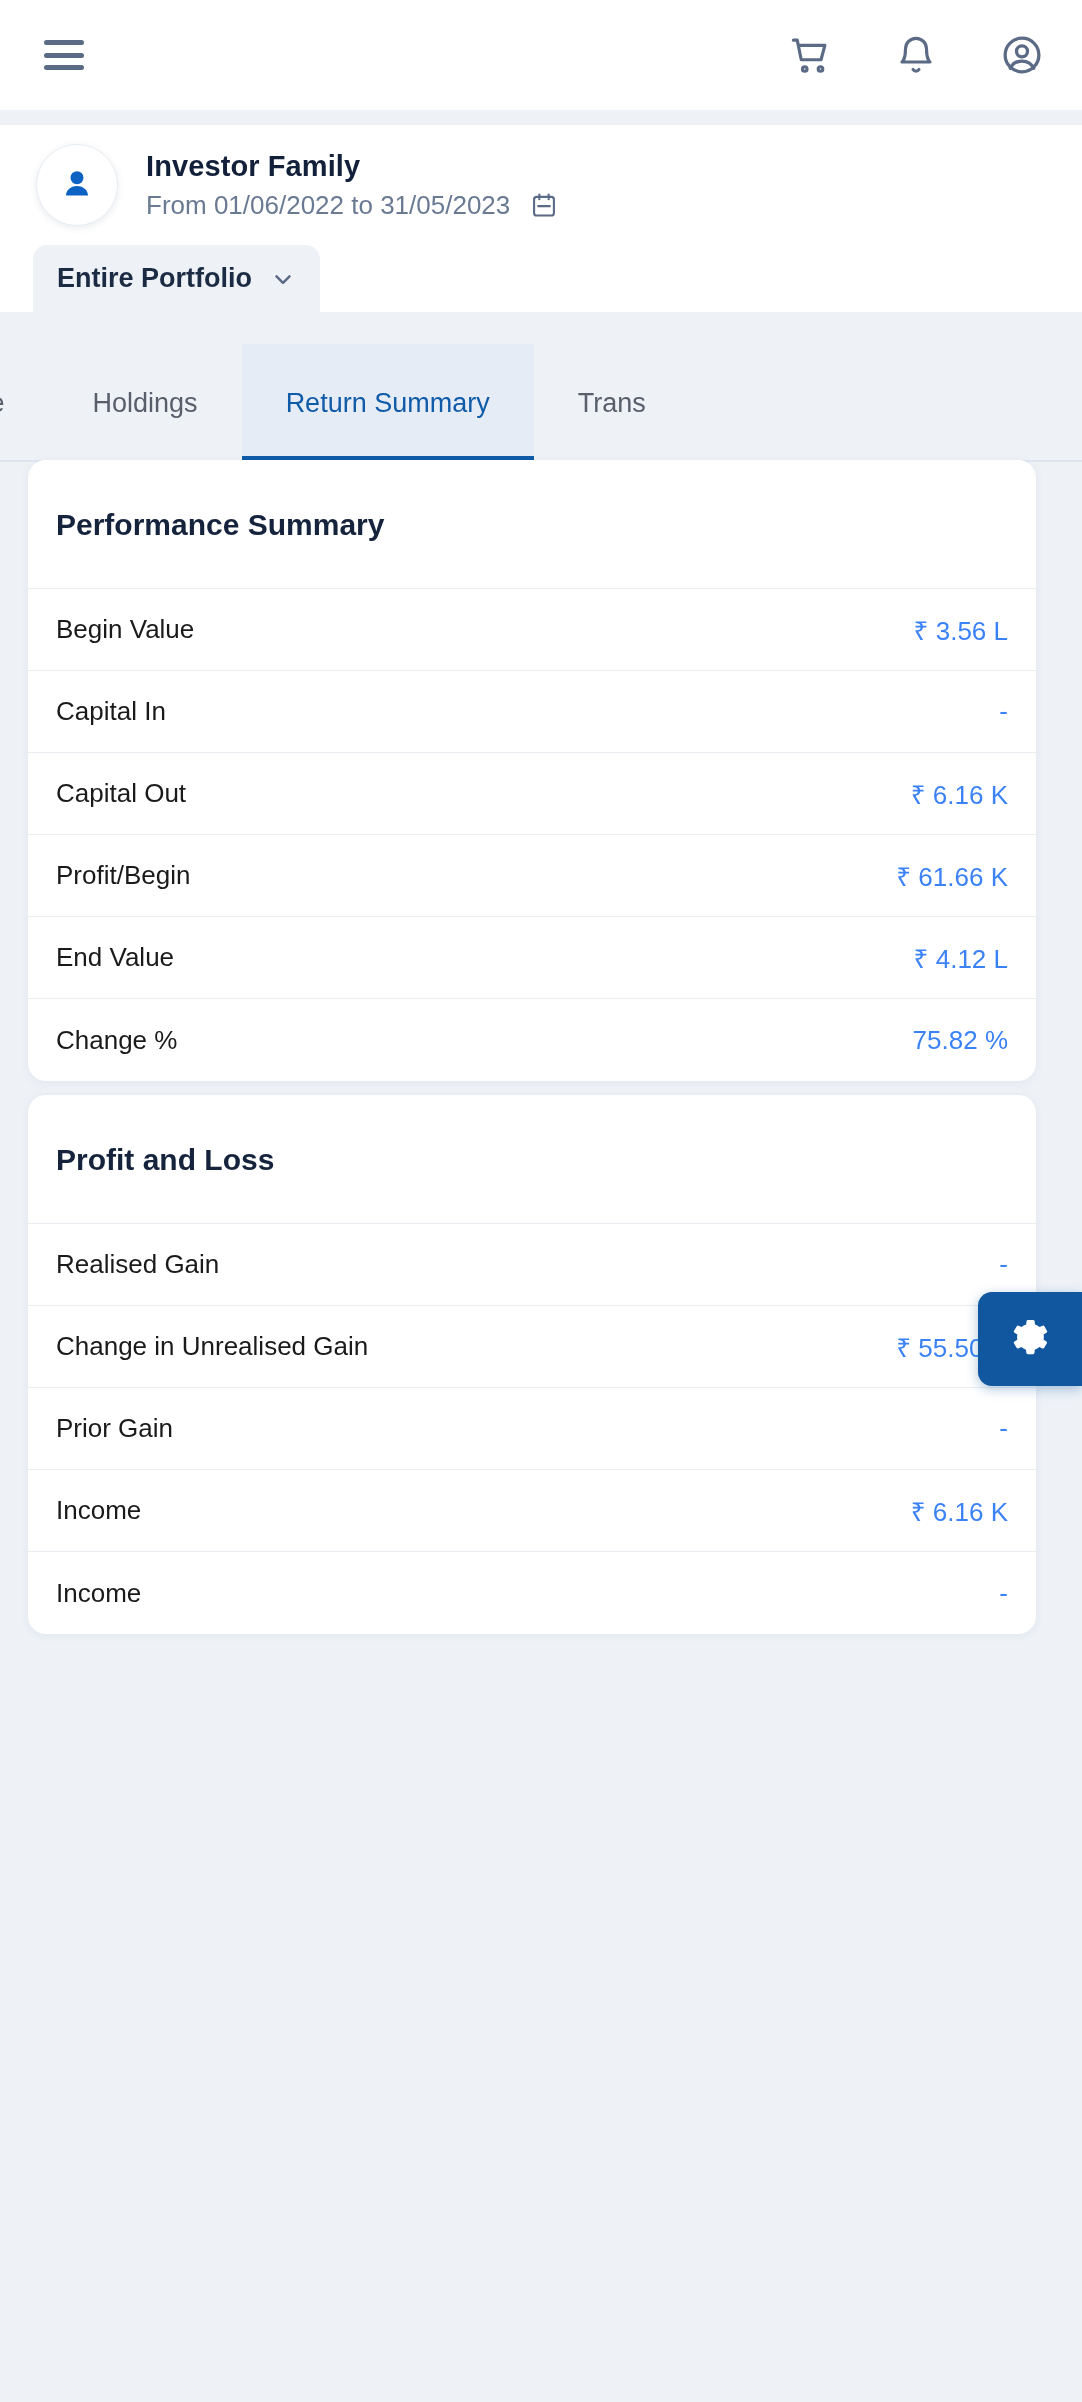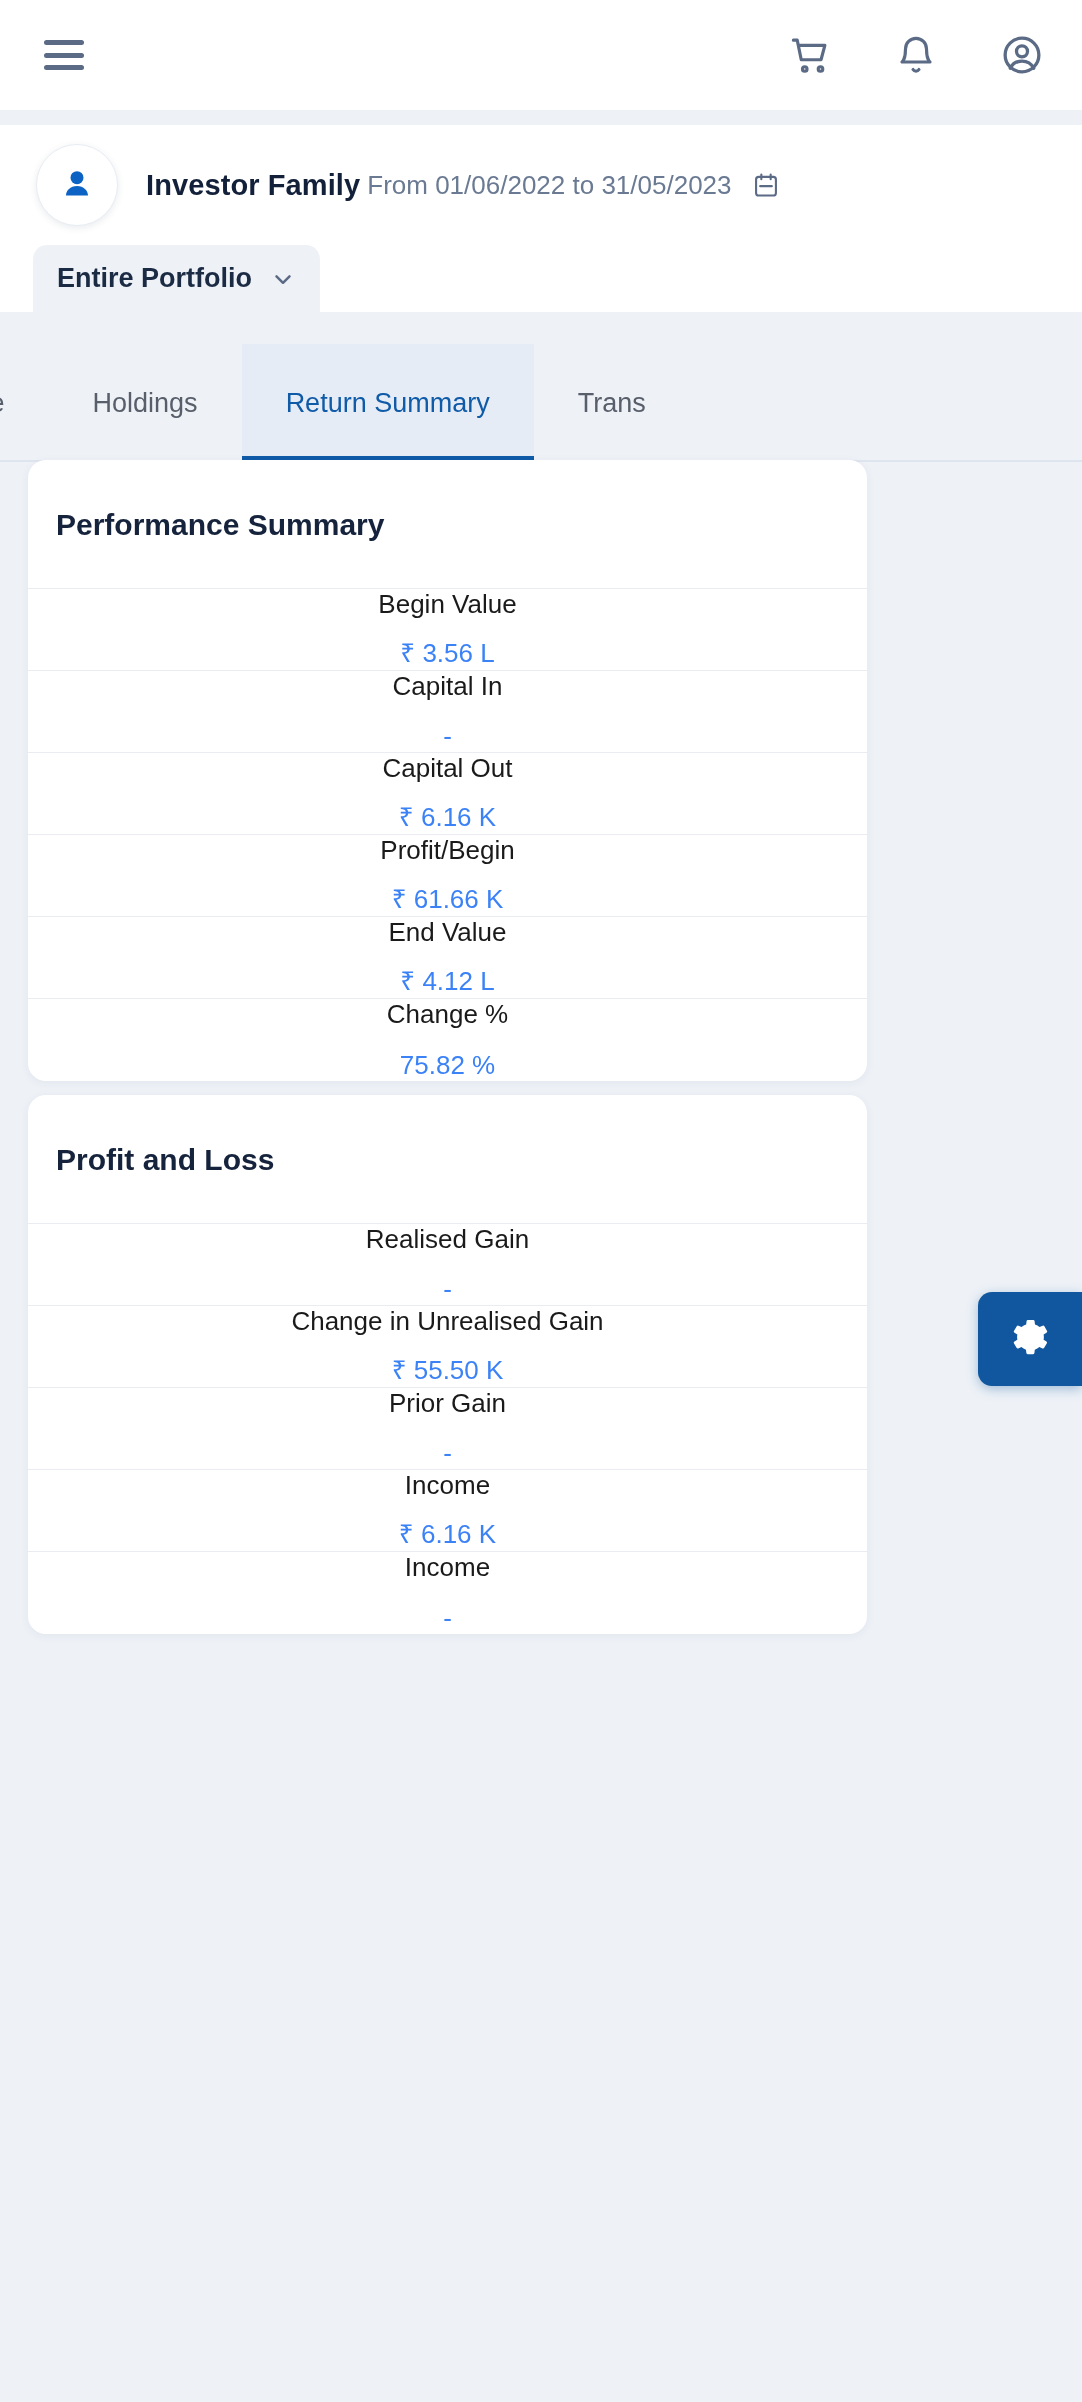--- a/index.html
+++ b/index.html
@@ -30,21 +30,21 @@
     position:absolute; top:125px; left:0; width:1082px; height:120px;
     background:#ffffff; display:flex; align-items:center; padding-left:36px;
   }
   .avatar {
     width:82px; height:82px; border-radius:50%;
     background:#ffffff; border:1.5px solid #e8edf3;
     box-shadow:0 2px 7px rgba(40,60,90,.10);
     display:flex; align-items:center; justify-content:center; flex:0 0 auto;
   }
   .avatar svg { display:block; }
-  .investor-text { margin-left:28px; display:flex; flex-direction:row; gap:7px; }
+  .investor-text { margin-left:28px; display:flex; flex-direction:column; gap:7px; }
   .investor-name { font-size:29px; font-weight:700; color:#13203a; letter-spacing:.1px; }
   .investor-range { display:flex; align-items:center; gap:20px; }
   .investor-range-text { font-size:26px; color:#6a7a93; font-weight:400; }
   .cal-icon { color:#5b6a85; display:flex; align-items:center; }
 
   
   .portfolio-strip {
     position:absolute; top:245px; left:0; width:1082px; height:67px; background:#ffffff;
   }
   .portfolio-tab {
@@ -73,32 +73,32 @@
   .tab.active { color:#0f5ba8; background:#e6ecf6; }
   .tab.active::after {
     content:""; position:absolute; left:0; right:0; bottom:0; height:6px; background:#0f5ba8;
   }
   .tab-underline {
     position:absolute; top:148px; left:0; width:1082px; height:2px; background:#dfe5ee;
   }
 
   
   .card {
-    position:absolute; left:28px; width:839px;
+    position:absolute; left:28px; width:1008px;
     background:#ffffff; border-radius:18px;
     box-shadow:0 2px 10px rgba(33,52,84,.06);
     overflow:hidden;
   }
   .card-title {
     font-size:30px; font-weight:700; color:#16233c;
     padding:48px 0 46px 28px; border-bottom:1.5px solid #e9edf2;
   }
   .row {
     display:flex; align-items:center; justify-content:space-between;
-    height:82px; padding:0 28px; border-bottom:1.5px solid #e9edf2;flex-direction:column;
+    height:82px; padding:0 28px; border-bottom:1.5px solid #e9edf2;
   }
   .row:last-child { border-bottom:none; }
   .row-label { font-size:26px; color:#1a1a1a; font-weight:400; }
   .row-value { font-size:26px; color:#3b82f6; font-weight:400; white-space:nowrap; }
 
   
   .fab {
     position:absolute; top:1292px; right:0; width:104px; height:94px;
     background:#10579f; border-radius:14px 0 0 14px;
     display:flex; align-items:center; justify-content:center;

